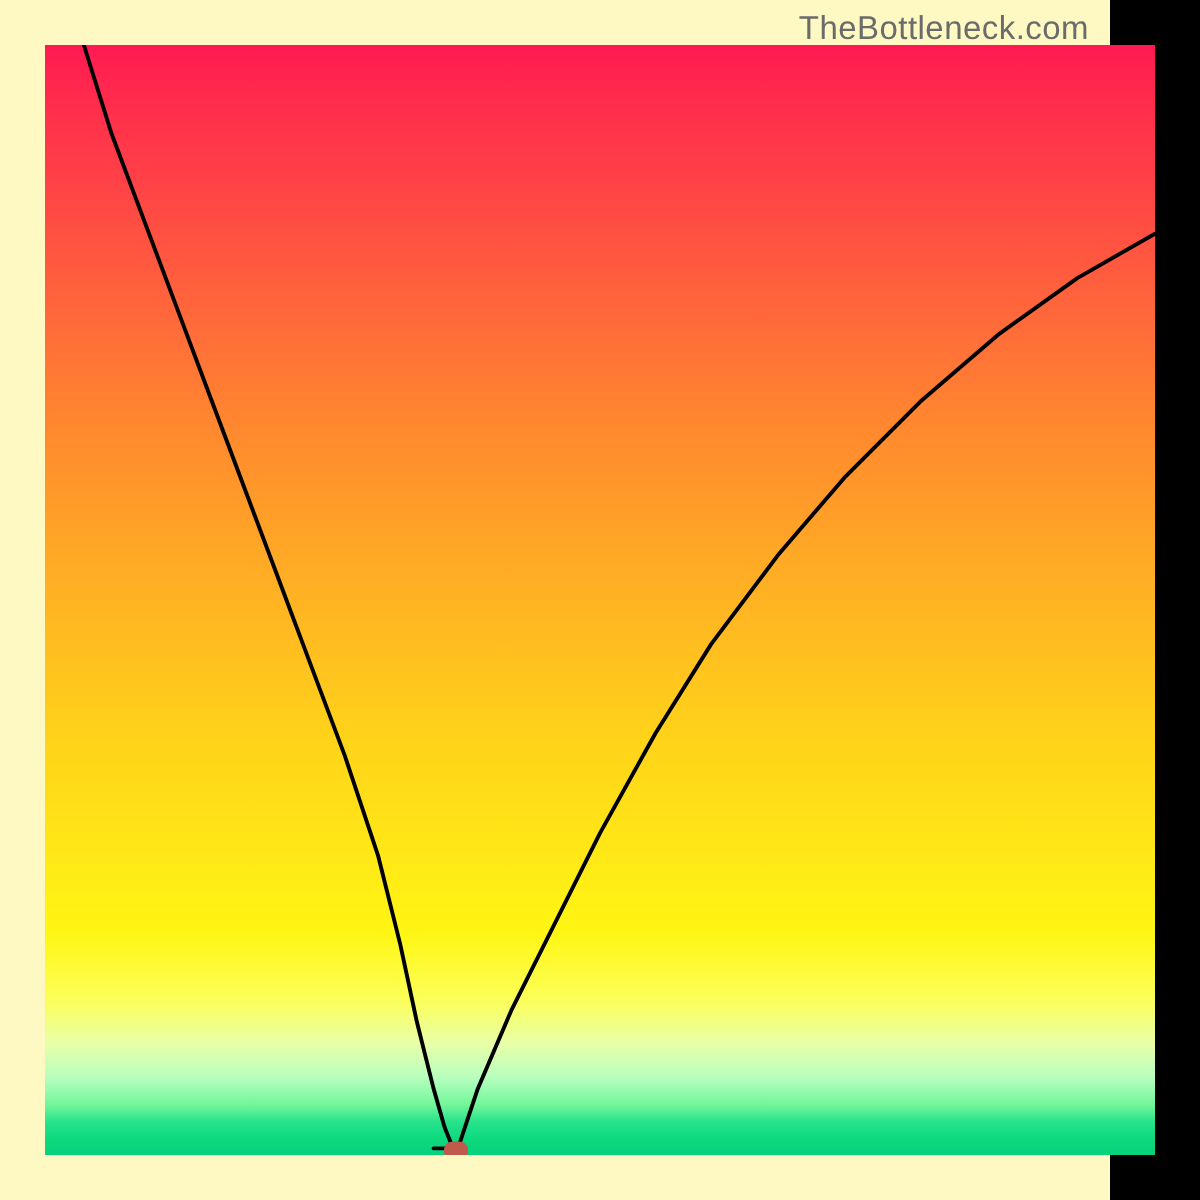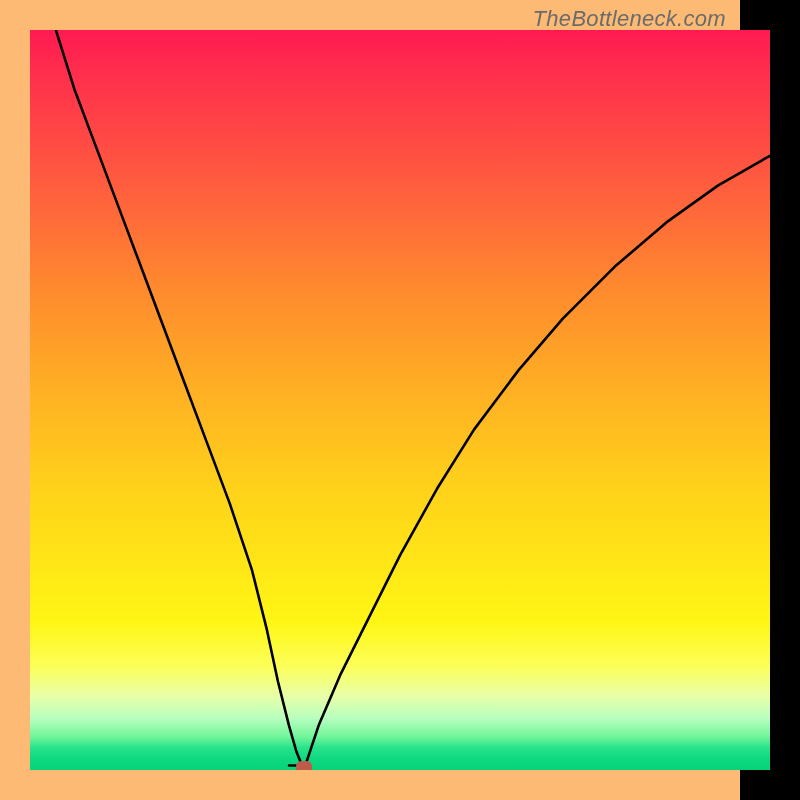--- a/index.html
+++ b/index.html
@@ -8,22 +8,21 @@
     width: 800px;
     height: 800px;
     background: #000;
     overflow: hidden;
     font-family: Arial, Helvetica, sans-serif;
   }
   .frame {
     position: relative;
     width: 740px;
     height: 800px;
-    background: #fdba74;
-    font-style: italic;
+    background: #fef9c3;
   }
   .watermark {
     position: absolute;
     top: 6px;
     right: 14px;
     color: #6b6b6b;
     font-size: 22px;
     font-weight: 500;
     letter-spacing: 0.3px;
     z-index: 5;

